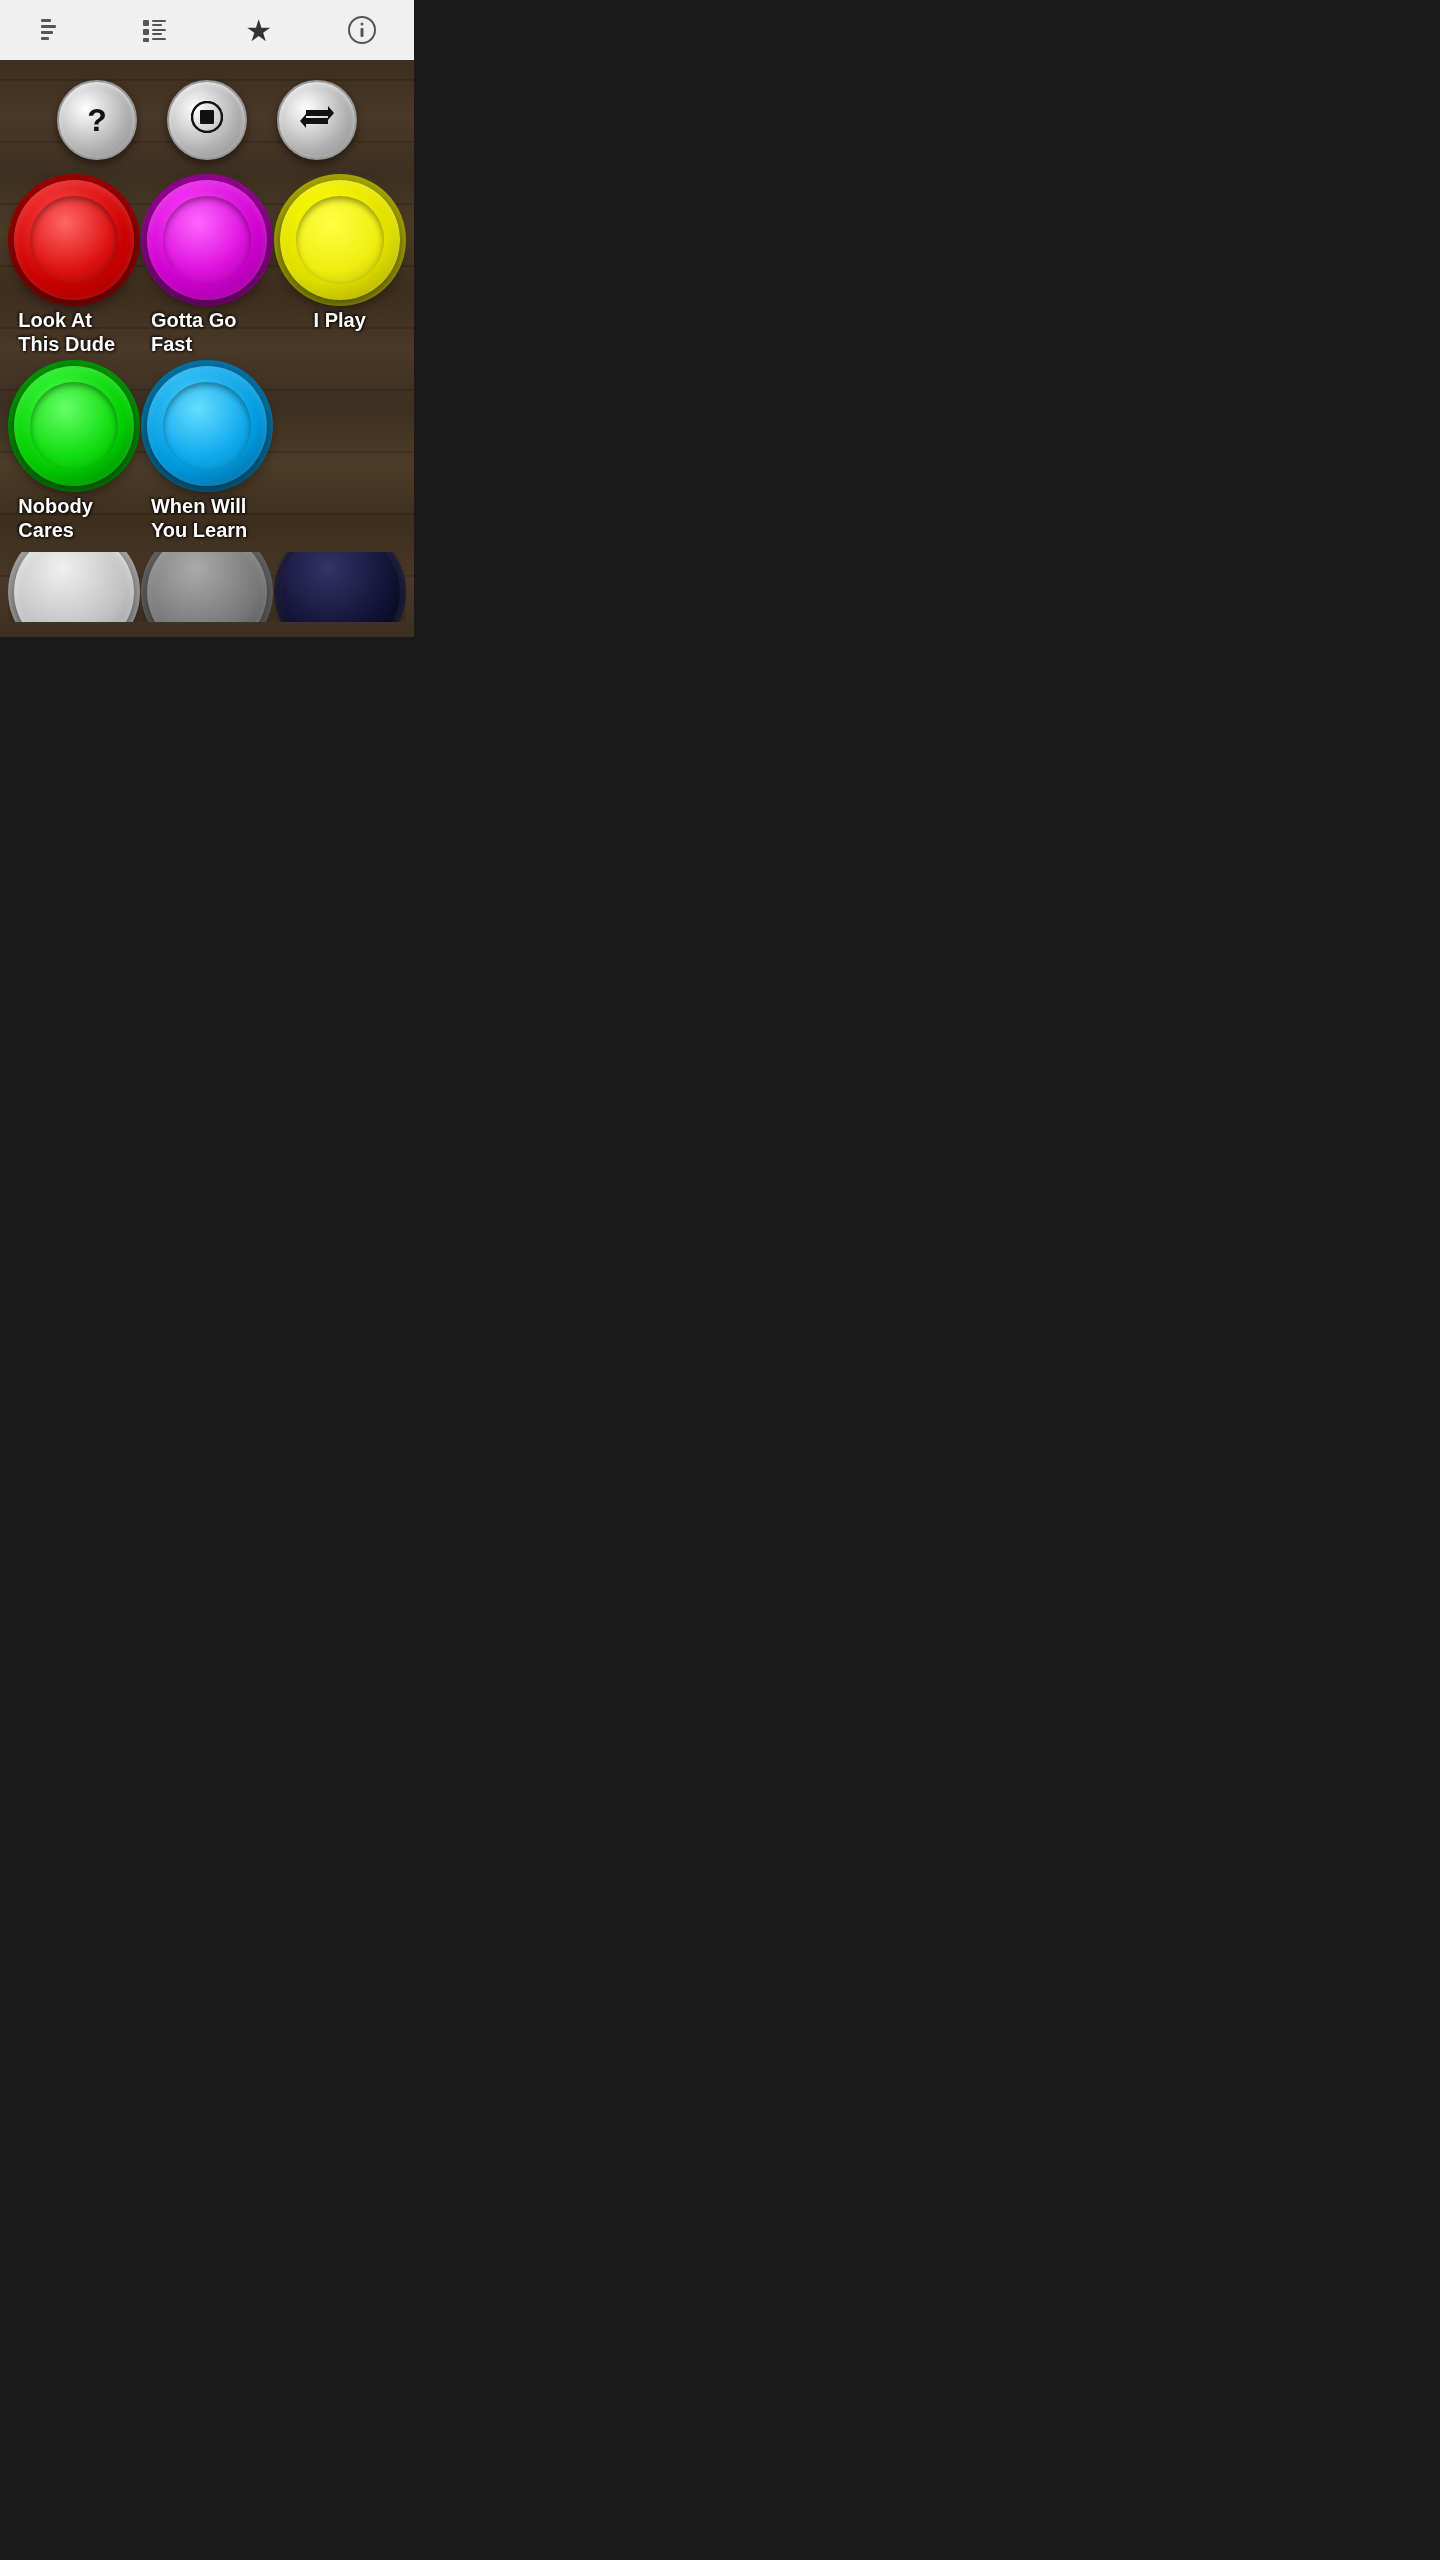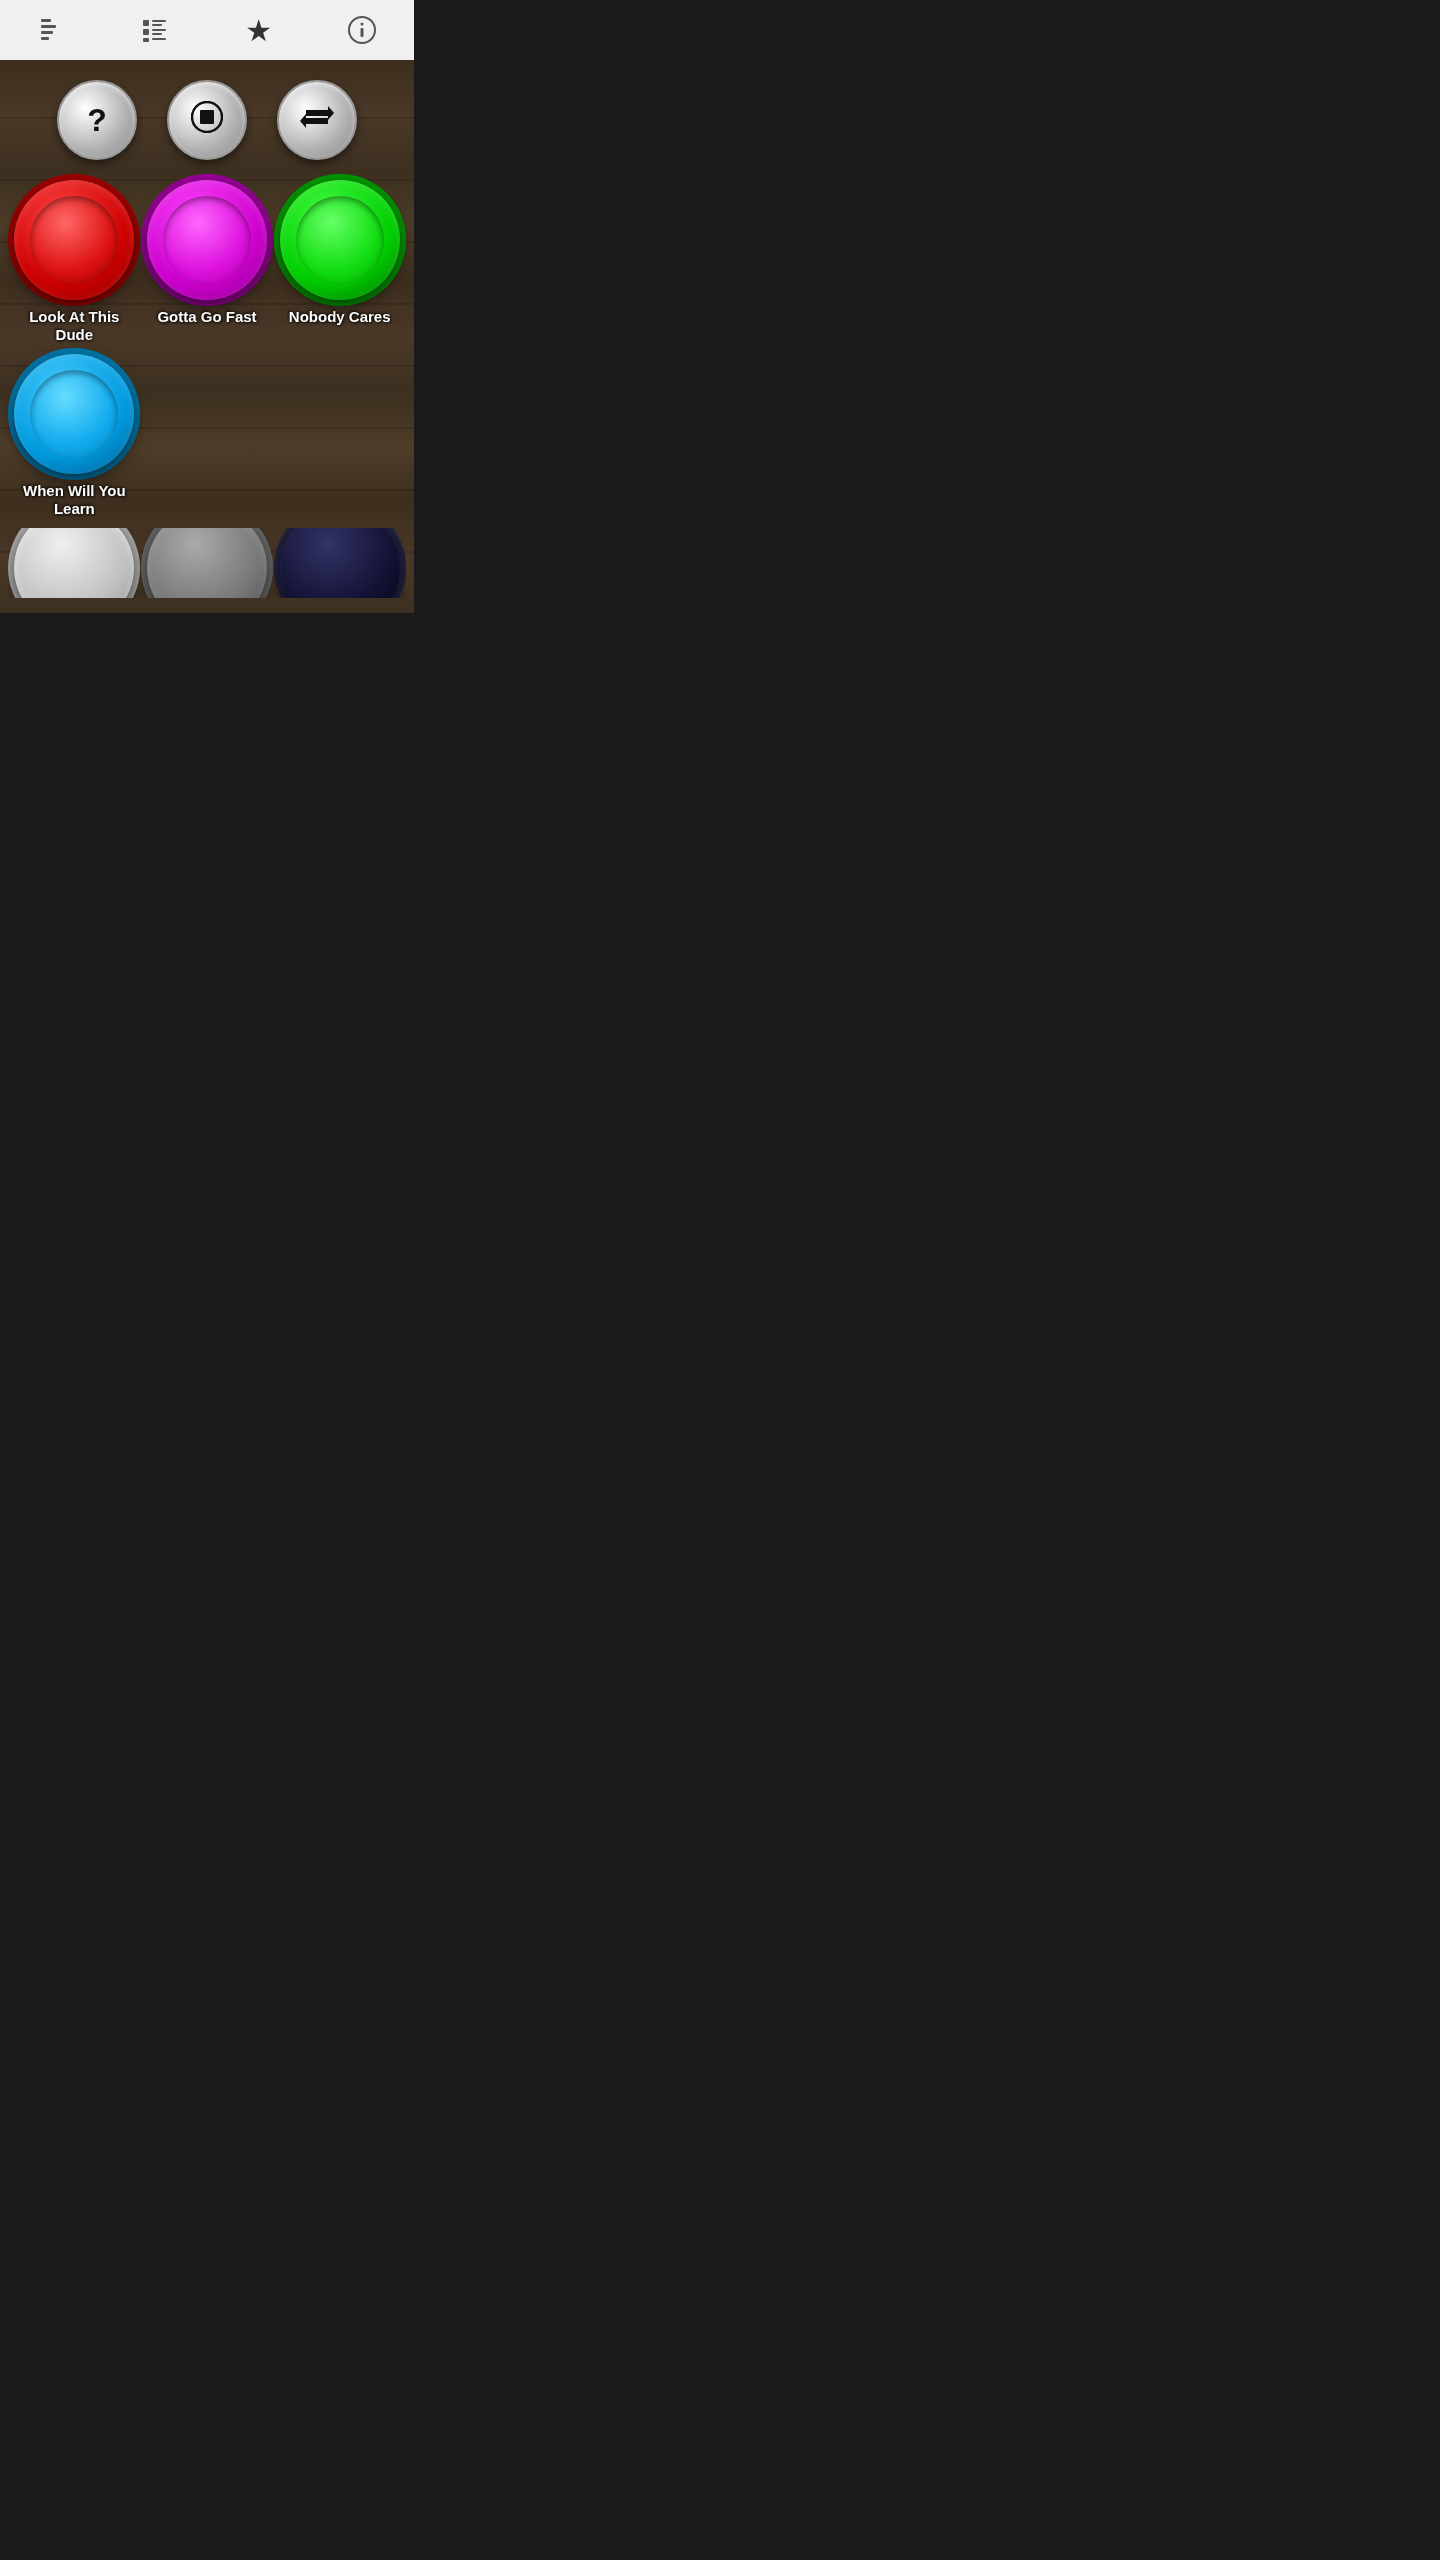--- a/index.html
+++ b/index.html
@@ -223,23 +223,23 @@
       box-shadow: 0 6px 15px rgba(0,0,0,0.6), 0 0 0 6px #666666, inset 0 3px 8px rgba(200,200,200,0.3);
     }
 
     .btn-darkblue {
       background: radial-gradient(circle at 40% 30%, #333366, #111133 60%, #000011 100%);
       box-shadow: 0 6px 15px rgba(0,0,0,0.7), 0 0 0 6px #222244;
     }
 
     .btn-label {
       color: white;
-      font-size: 15px;
+      font-size: 20px;
       font-weight: bold;
-      text-align: center;
+      text-align: left;
       text-shadow: 1px 1px 3px rgba(0,0,0,0.9), -1px -1px 3px rgba(0,0,0,0.9);
       line-height: 1.2;
       padding: 0 4px;
       max-width: 120px;
     }
 
     
     .bottom-row {
       display: grid;
       grid-template-columns: repeat(3, 1fr);
@@ -331,20 +331,26 @@
 
 
     <div class="button-cell">
       <div class="sound-btn btn-magenta">
         <div class="sound-btn-inner"></div>
       </div>
       <span class="btn-label">Gotta Go Fast</span>
     </div>
 
 
+    <div class="button-cell">
+      <div class="sound-btn btn-yellow">
+        <div class="sound-btn-inner"></div>
+      </div>
+      <span class="btn-label">I Play</span>
+    </div>
 
     <div class="button-cell">
       <div class="sound-btn btn-green">
         <div class="sound-btn-inner"></div>
       </div>
       <span class="btn-label">Nobody Cares</span>
     </div>
 
 
     <div class="button-cell">

